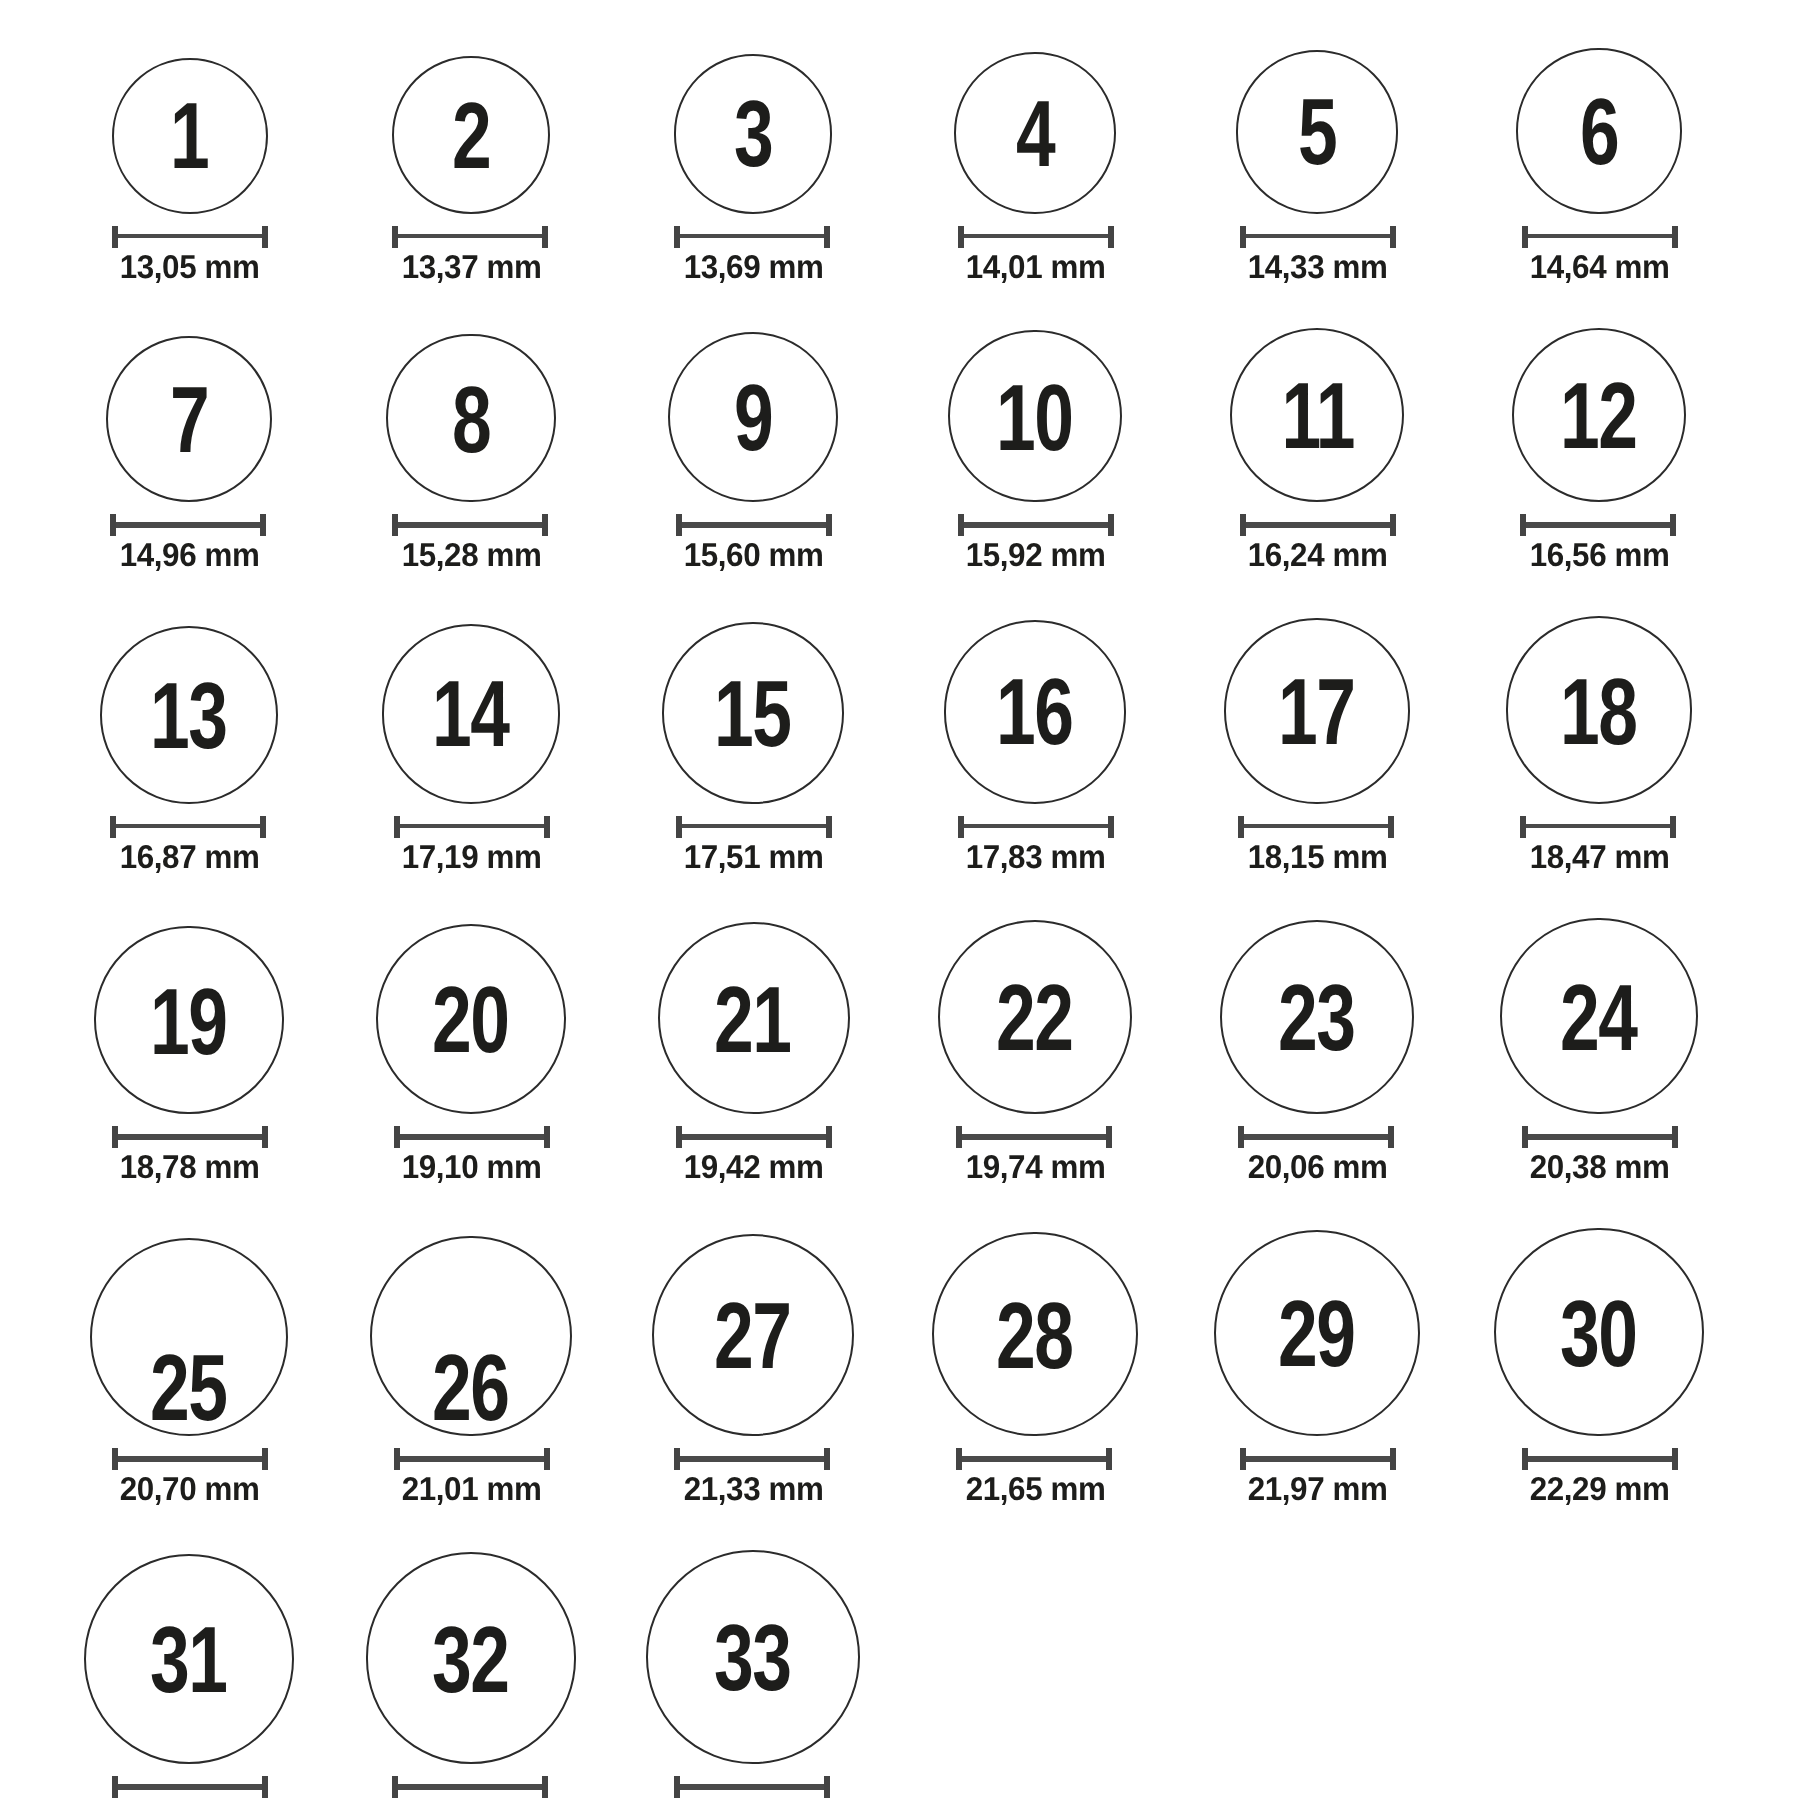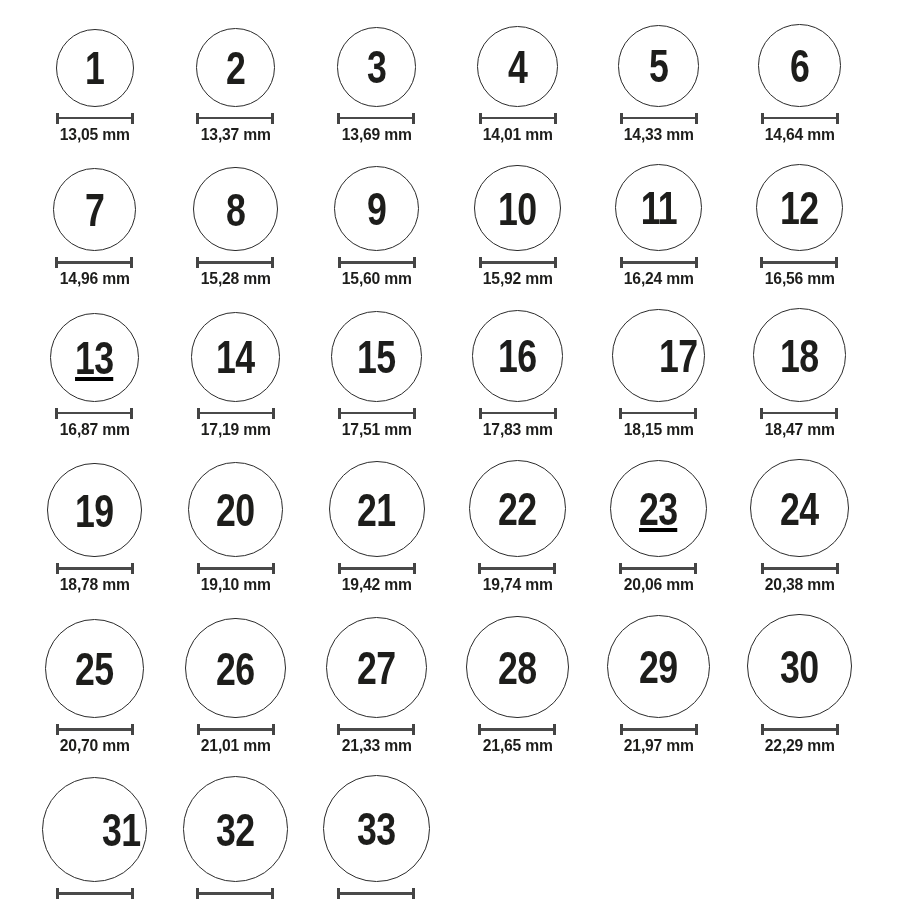--- a/index.html
+++ b/index.html
@@ -166,21 +166,21 @@
 
   <div class="cell">
     <div class="circle" style="width: 87.9px; height: 87.9px;">
       <span class="num">12</span>
     </div>
     <div class="bar"></div>
     <div class="label">16,56 mm</div>
   </div>
 
   <div class="cell">
-    <div class="circle" style="width: 88.8px; height: 88.8px; text-decoration: underline;">
+    <div class="circle" style="width: 88.8px; height: 88.8px;">
       <span class="num">13</span>
     </div>
     <div class="bar"></div>
     <div class="label">16,87 mm</div>
   </div>
 
   <div class="cell">
     <div class="circle" style="width: 89.7px; height: 89.7px;">
       <span class="num">14</span>
     </div>
@@ -198,21 +198,21 @@
 
   <div class="cell">
     <div class="circle" style="width: 91.5px; height: 91.5px;">
       <span class="num">16</span>
     </div>
     <div class="bar"></div>
     <div class="label">17,83 mm</div>
   </div>
 
   <div class="cell">
-    <div class="circle" style="width: 92.4px; height: 92.4px; justify-content: flex-end;">
+    <div class="circle" style="width: 92.4px; height: 92.4px;">
       <span class="num">17</span>
     </div>
     <div class="bar"></div>
     <div class="label">18,15 mm</div>
   </div>
 
   <div class="cell">
     <div class="circle" style="width: 93.3px; height: 93.3px;">
       <span class="num">18</span>
     </div>
@@ -246,45 +246,45 @@
 
   <div class="cell">
     <div class="circle" style="width: 96.9px; height: 96.9px;">
       <span class="num">22</span>
     </div>
     <div class="bar"></div>
     <div class="label">19,74 mm</div>
   </div>
 
   <div class="cell">
-    <div class="circle" style="width: 97.8px; height: 97.8px; text-decoration: underline;">
+    <div class="circle" style="width: 97.8px; height: 97.8px;">
       <span class="num">23</span>
     </div>
     <div class="bar"></div>
     <div class="label">20,06 mm</div>
   </div>
 
   <div class="cell">
     <div class="circle" style="width: 98.7px; height: 98.7px; text-align: center;">
       <span class="num">24</span>
     </div>
     <div class="bar"></div>
     <div class="label">20,38 mm</div>
   </div>
 
   <div class="cell">
-    <div class="circle" style="width: 99.6px; height: 99.6px;">
+    <div class="circle" style="width: 99.6px; height: 99.6px; align-items: flex-end;">
       <span class="num">25</span>
     </div>
     <div class="bar"></div>
     <div class="label">20,70 mm</div>
   </div>
 
   <div class="cell">
-    <div class="circle" style="width: 100.5px; height: 100.5px;">
+    <div class="circle" style="width: 100.5px; height: 100.5px; align-items: flex-end;">
       <span class="num">26</span>
     </div>
     <div class="bar"></div>
     <div class="label">21,01 mm</div>
   </div>
 
   <div class="cell">
     <div class="circle" style="width: 101.4px; height: 101.4px;">
       <span class="num">27</span>
     </div>
@@ -310,21 +310,21 @@
 
   <div class="cell">
     <div class="circle" style="width: 104.1px; height: 104.1px;">
       <span class="num">30</span>
     </div>
     <div class="bar"></div>
     <div class="label">22,29 mm</div>
   </div>
 
   <div class="cell">
-    <div class="circle" style="width: 105px; height: 105px; justify-content: flex-end;">
+    <div class="circle" style="width: 105px; height: 105px;">
       <span class="num">31</span>
     </div>
     <div class="bar"></div>
 
   </div>
 
   <div class="cell">
     <div class="circle" style="width: 105.9px; height: 105.9px;">
       <span class="num">32</span>
     </div>

